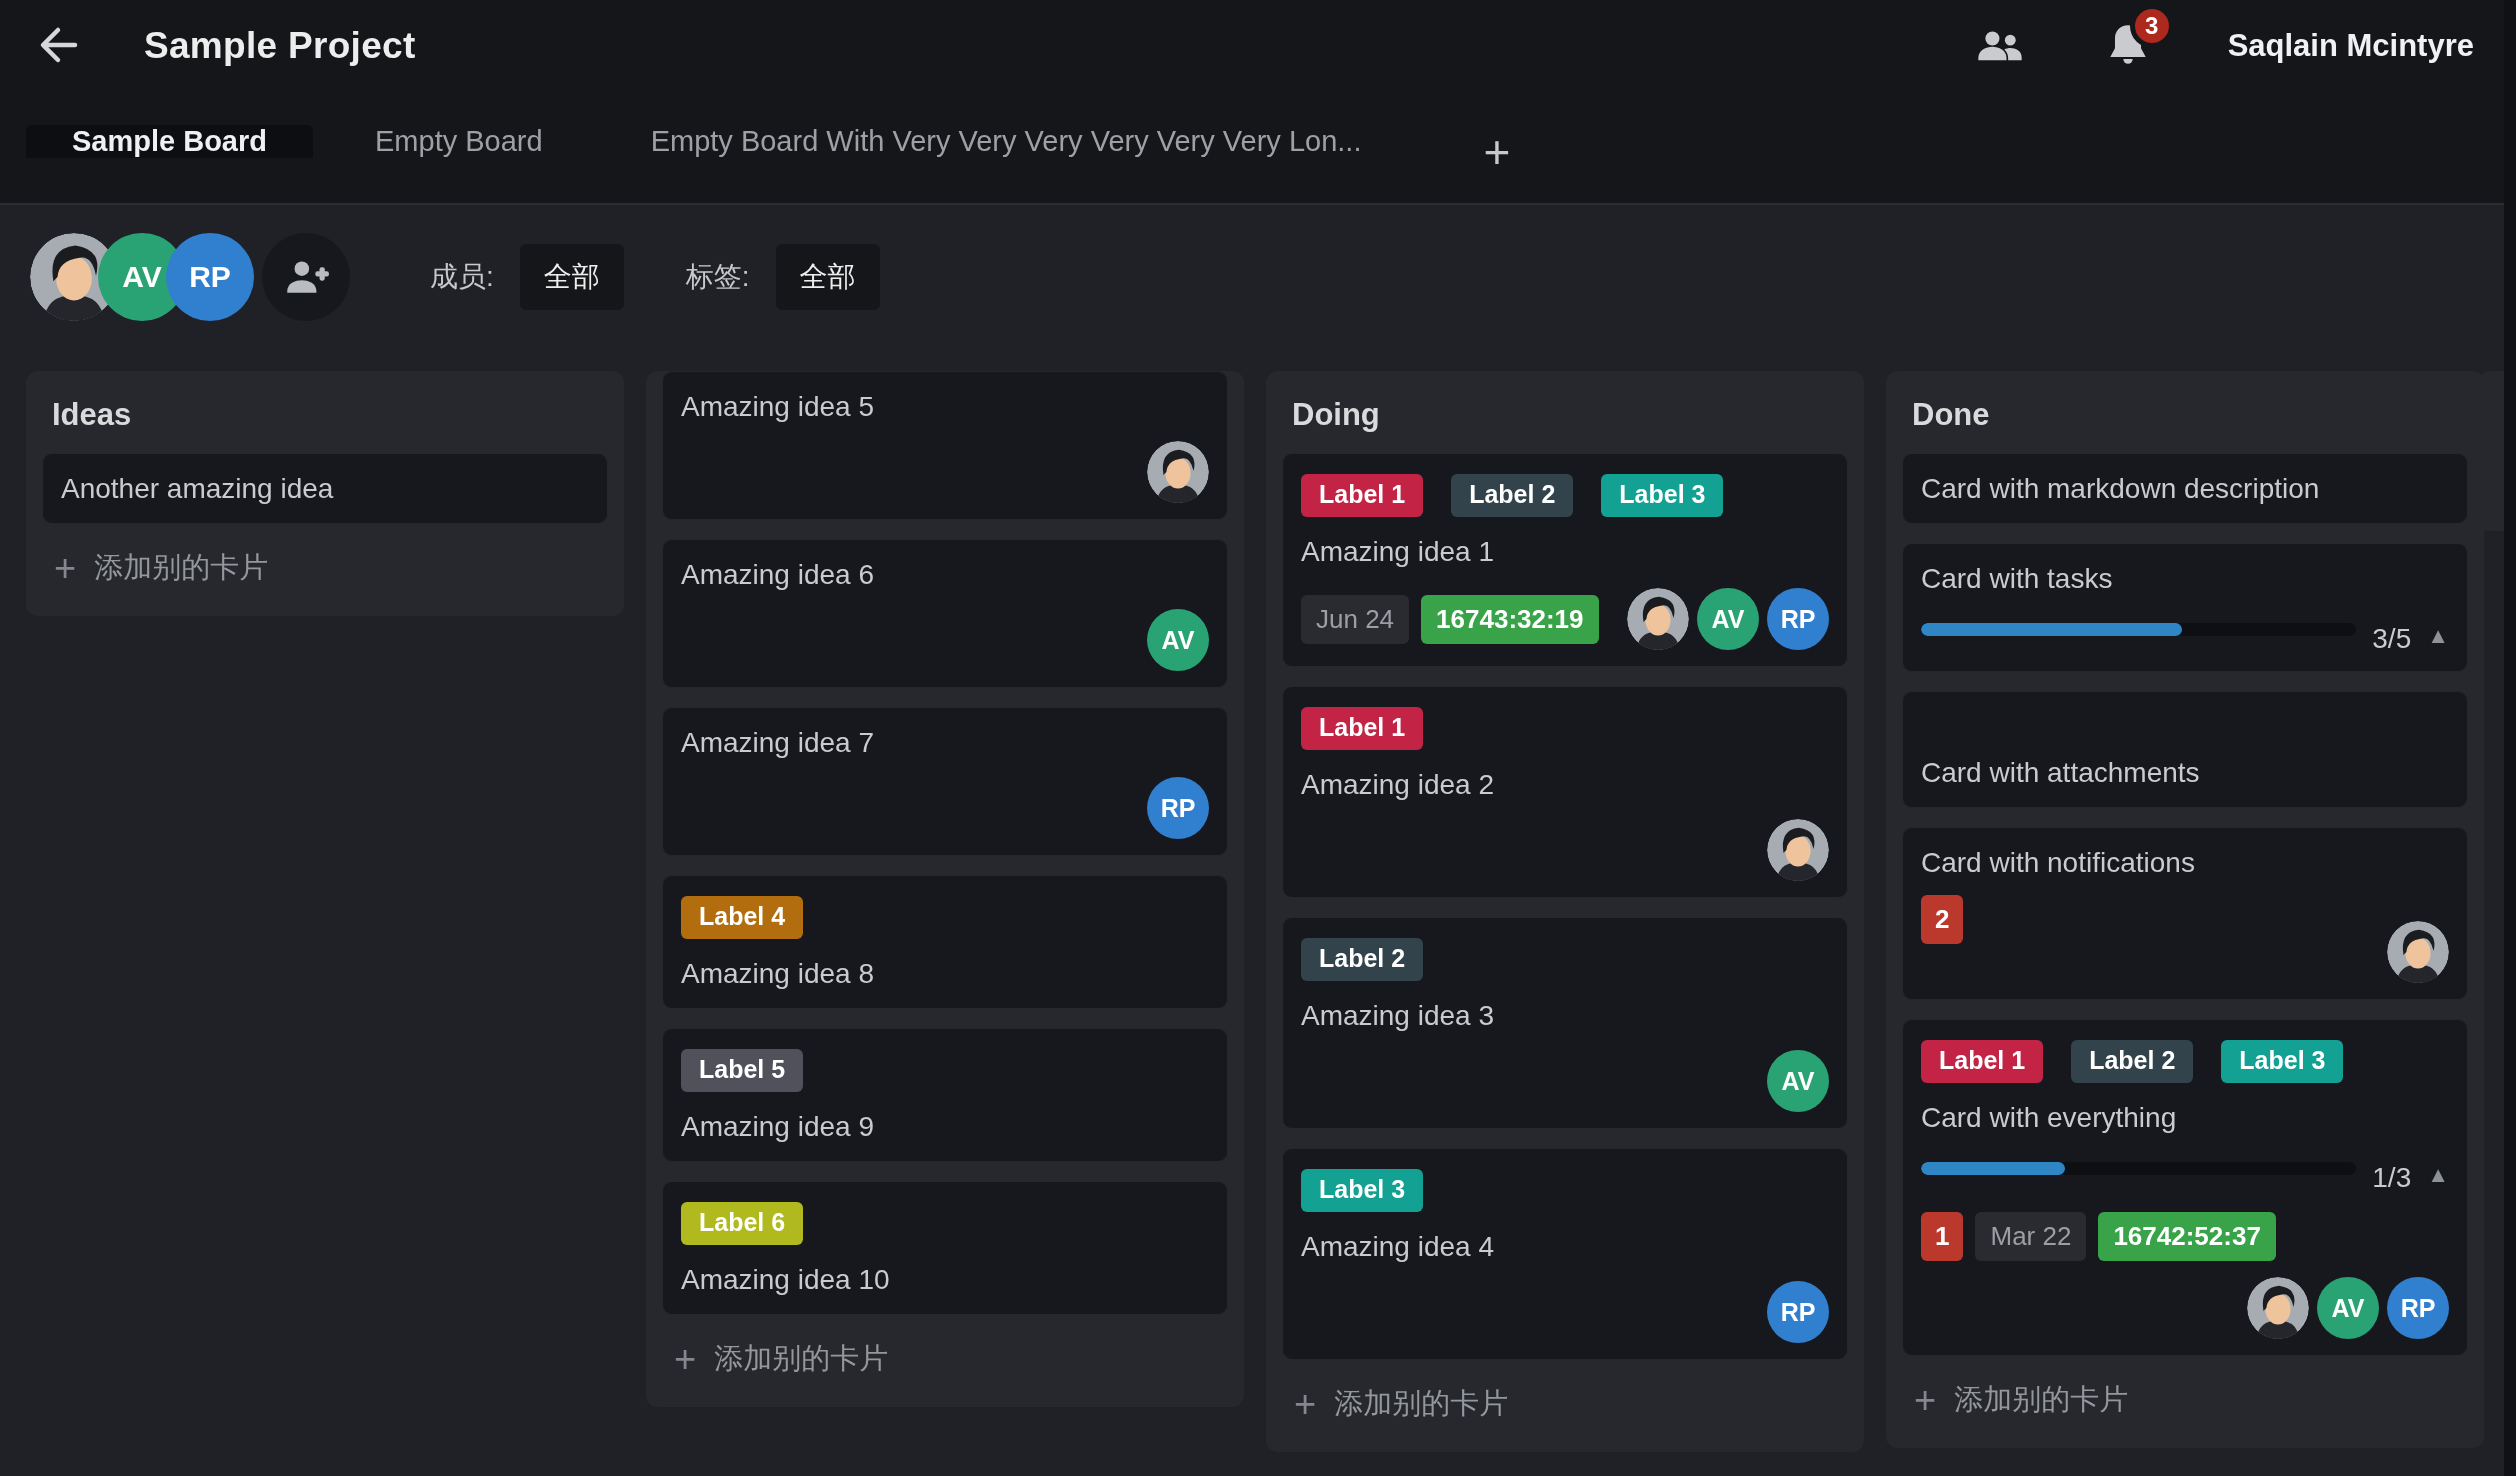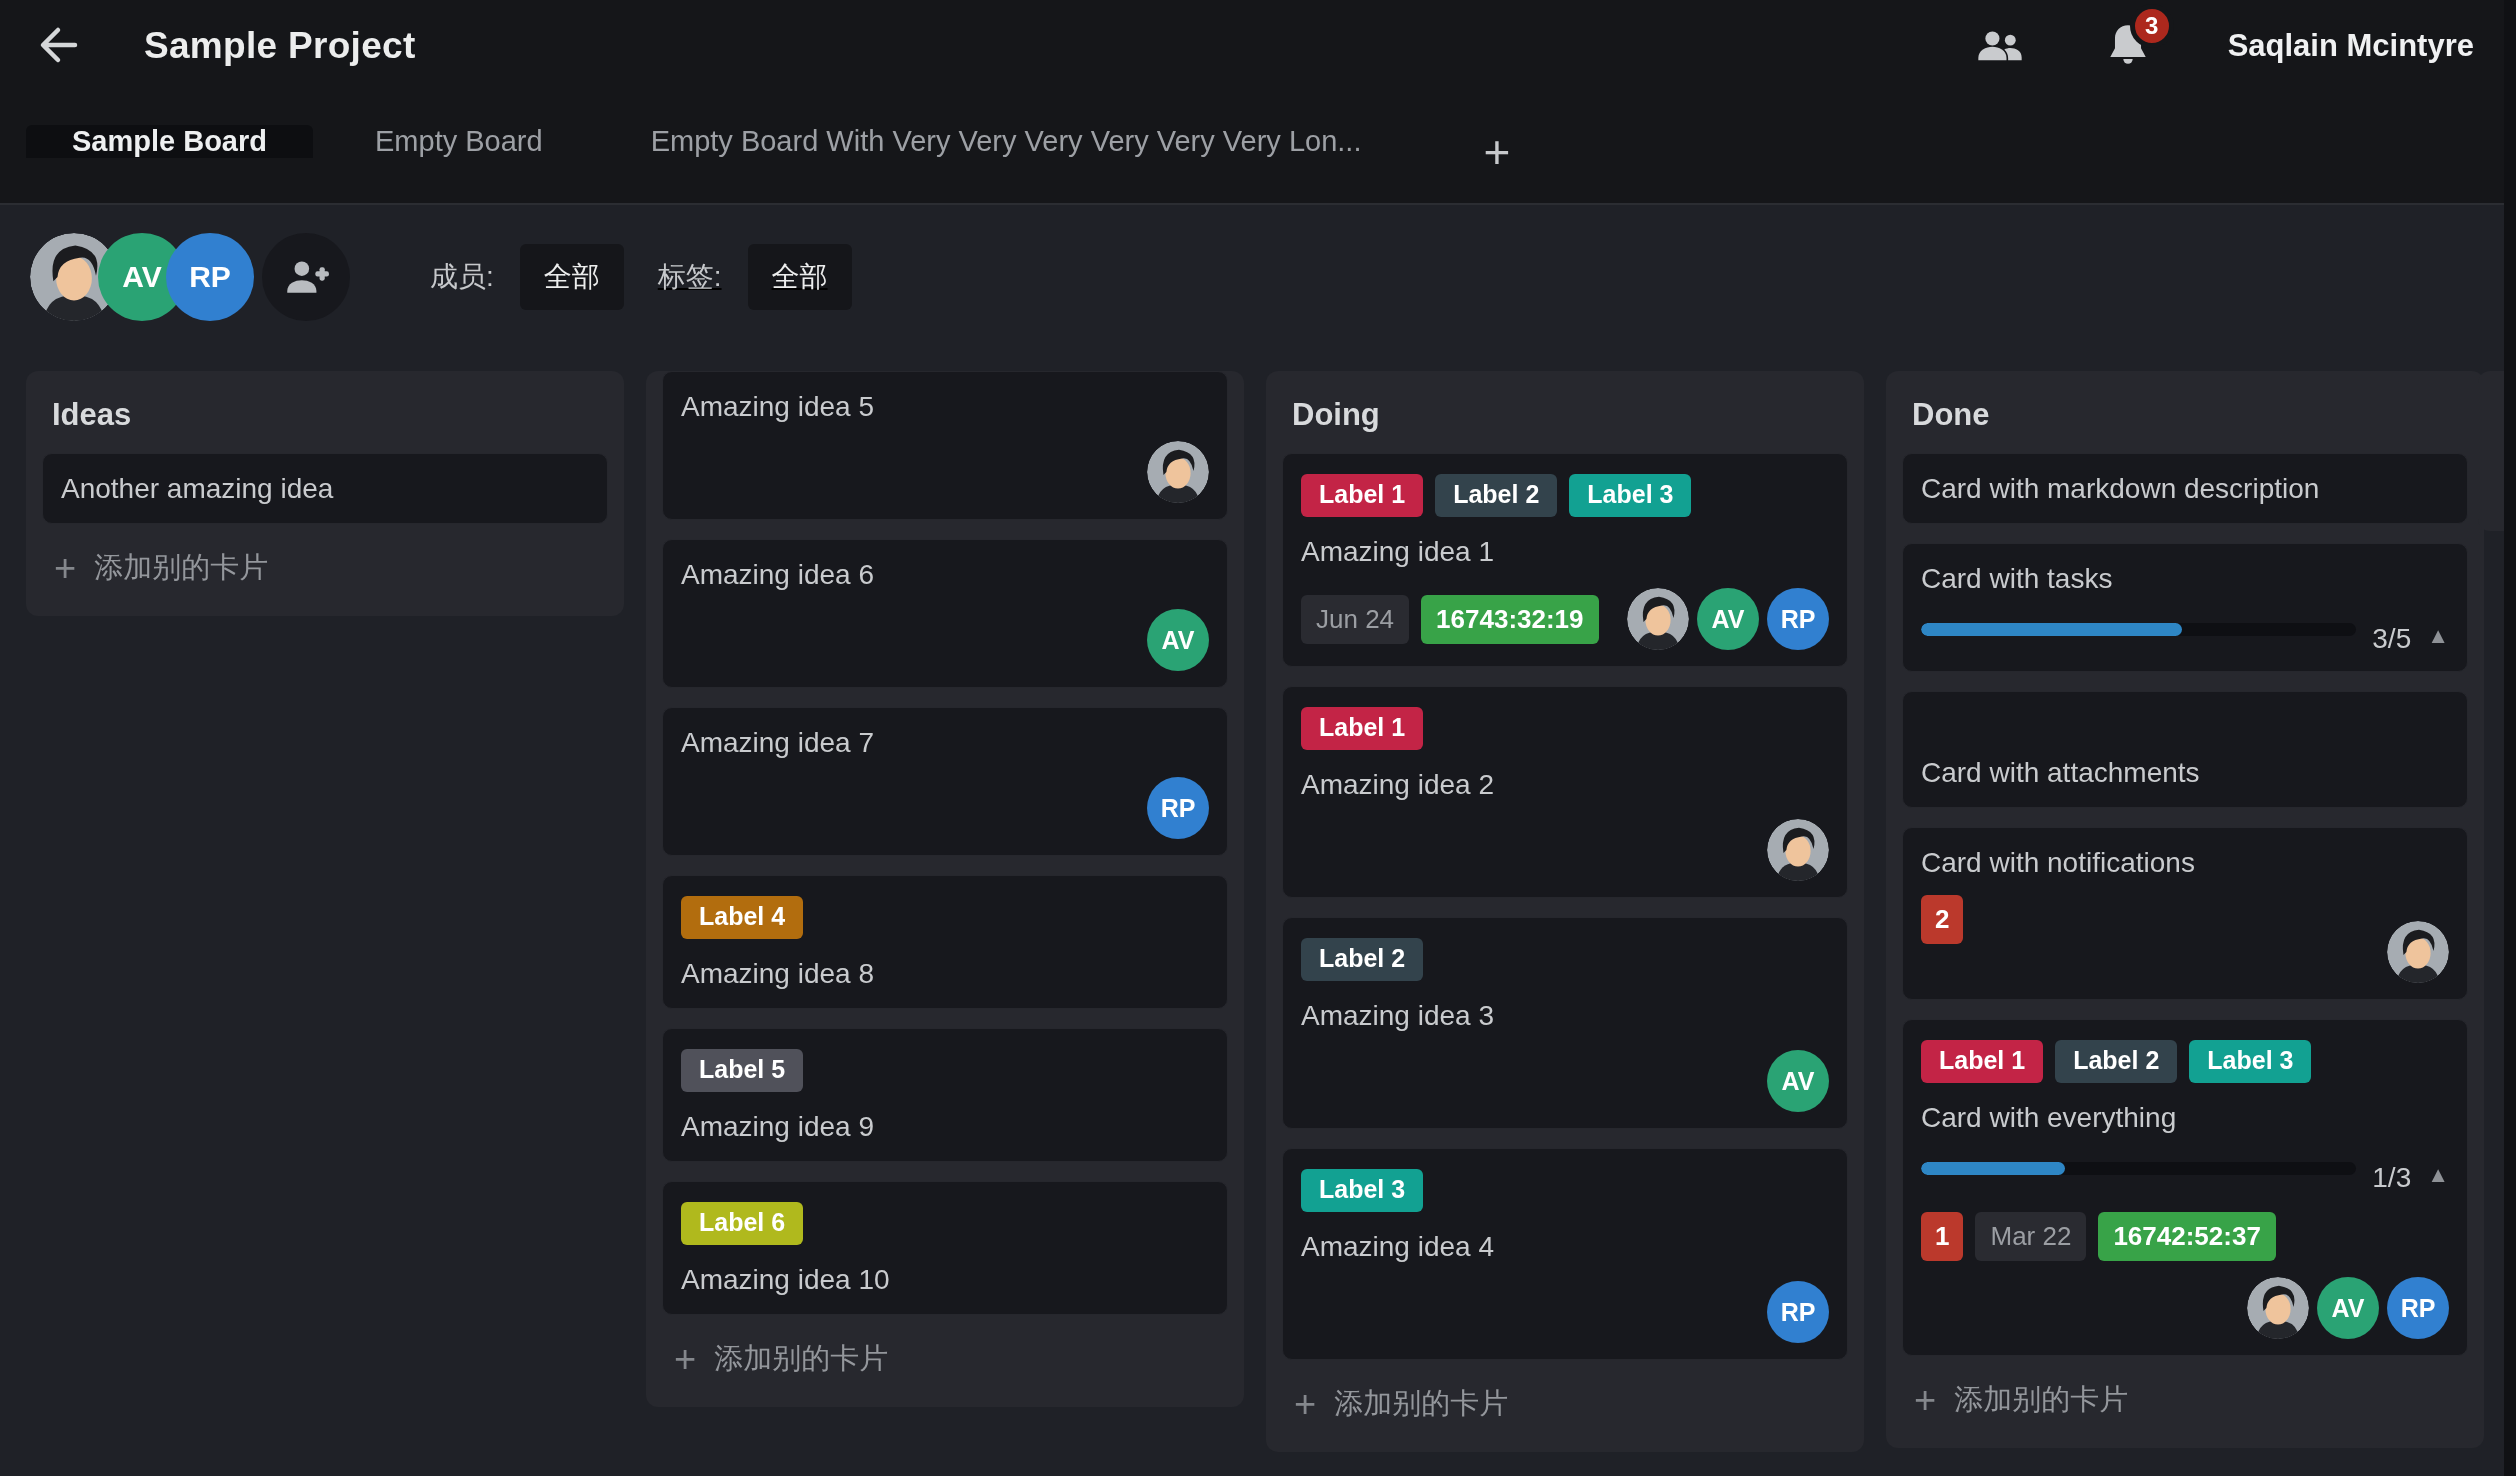--- a/index.html
+++ b/index.html
@@ -32,35 +32,35 @@
   
   .filterbar { display:flex; align-items:center; padding:28px 30px 36px; }
   .avatar { border-radius:50%; display:flex; align-items:center; justify-content:center;
             font-weight:bold; color:#fff; overflow:hidden; flex-shrink:0; }
   .avatar svg { width:100%; height:100%; display:block; }
   .avatar-stack { display:flex; align-items:center; }
   .avatar-stack .avatar { width:88px; height:88px; font-size:30px; margin-right:-20px; cursor:pointer; }
   .add-member { width:88px; height:88px; border-radius:50%; background:#17181d; border:none; cursor:pointer;
                 margin-left:28px; display:flex; align-items:center; justify-content:center; flex-shrink:0; }
   .filter-group { display:flex; align-items:center; margin-left:80px; }
-  .filter-group + .filter-group { margin-left:34px;text-decoration:underline; }
+  .filter-group + .filter-group { margin-left:62px; }
   .filter-label { font-size:28px; color:#c6c8cb; }
   .filter-value { margin-left:26px; background:#15161a; border:none; border-radius:6px; cursor:pointer;
                   color:#eceded; font-size:28px; padding:14px 24px; }
 
   
   .board { position:relative; display:flex; align-items:flex-start; gap:22px; padding:14px 0 0 26px; }
   .column { width:598px; background:#27282e; border-radius:12px; flex-shrink:0; }
   .column-header { padding:26px 26px 20px; }
   .column-title { font-size:31px; font-weight:bold; color:#d8dadc; cursor:pointer; }
   .cards { display:flex; flex-direction:column; gap:19px; padding:0 16px; }
   .card { background:#17181d; border:1px solid #26272d; border-radius:10px; padding:16px 18px; cursor:pointer; }
   .card.spacer-top { padding-top:62px; }
   .card-title { font-size:28px; color:#c9cbce; line-height:37px; }
-  .card-labels { display:flex; gap:12px; margin:4px 0 16px; flex-wrap:wrap;text-align:center; }
+  .card-labels { display:flex; gap:28px; margin:4px 0 16px; flex-wrap:wrap;text-align:center; }
   .card-label { border-radius:6px; padding:6px 18px 8px; font-size:25px; font-weight:bold; color:#fff; }
   .avatars-row { display:flex; justify-content:flex-end; gap:8px; margin-top:16px; }
   .card .avatar { width:62px; height:62px; font-size:25px; }
   .meta-row { display:flex; align-items:center; gap:12px; margin-top:18px; }
   .avatars-inline { margin-left:auto; display:flex; gap:8px; }
   .notif-row { display:flex; align-items:flex-start; margin-top:14px; }
   .notif-row .avatars-inline { margin-top:26px; }
   .badge { border-radius:6px; padding:9px 15px; font-size:26px; white-space:nowrap; }
   .badge.date { background:#2a2b31; color:#9b9ea3; }
   .badge.timer { color:#fff; font-weight:bold; }

